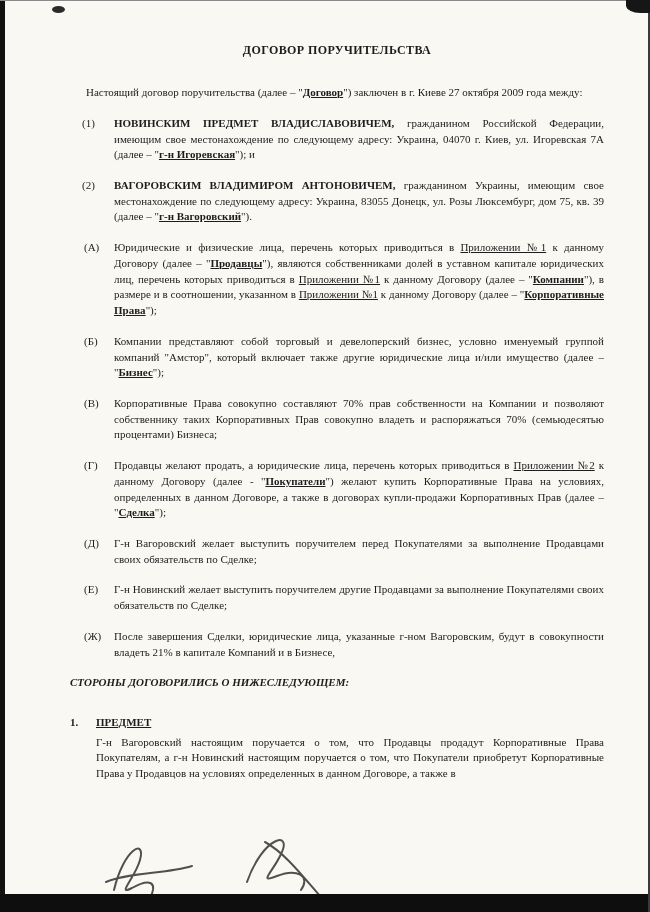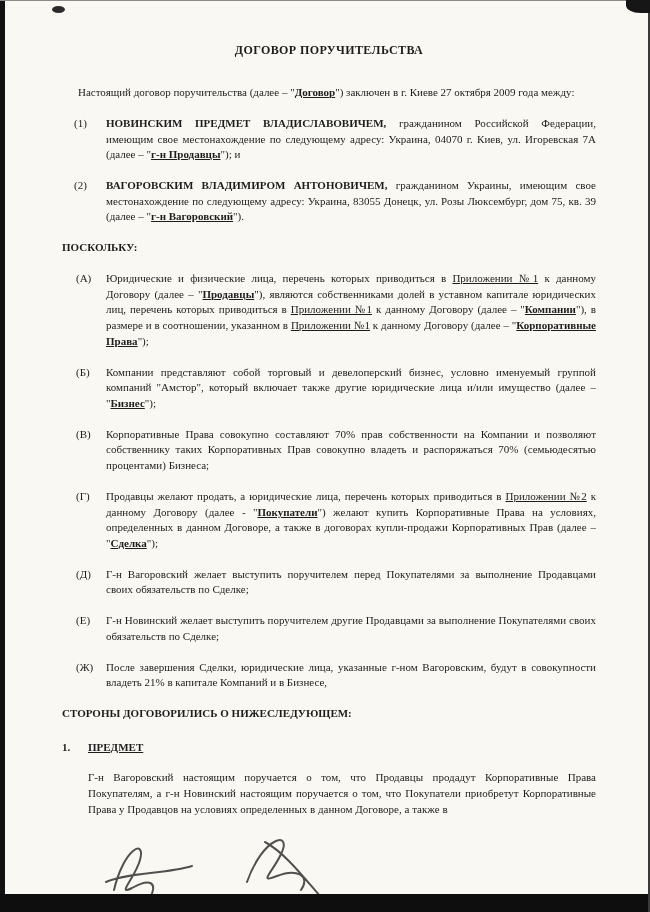--- a/index.html
+++ b/index.html
@@ -6,37 +6,37 @@
   body {
     width: 650px; height: 912px;
     position: relative;
     overflow: hidden;
     background: #f9f8f3;
     font-family: "Liberation Serif", "DejaVu Serif", serif;
     color: #1d1d1d;
   }
   .page { position: absolute; inset: 0; }
   .content {
-    position: absolute; left: 62px; top: 42px; width: 534px;
+    position: absolute; left: 70px; top: 42px; width: 534px;
     font-size: 11px; line-height: 1.43;
   }
   .title {
     font-size: 12px; font-weight: bold; text-align: center;
     letter-spacing: .4px; margin: 0 0 26px 0;
   }
-  p { margin: 15px 0 15px 0; text-align: justify; }
+  p { margin: 4px 0 15px 0; text-align: justify; }
   .intro { text-indent: 16px; }
   .item { display: flex; margin: 0 0 15px 0; }
   .item .text { flex: 1; text-align: justify; }
   .party { margin-left: 12px; }
   .party .num { flex: 0 0 32px; }
   .recital { margin-left: 14px; }
   .recital .num { flex: 0 0 30px; }
   .heading { font-weight: bold; margin: 15px 0 15px 0; }
-  .agreement { margin-bottom: 18px; }
+  .agreement { margin-bottom: 24px; font-style: italic; }
   .section-head { display: flex; font-weight: bold; margin: 0 0 4px 0; }
   .section-head .num { flex: 0 0 26px; }
   .section-head .title-u { text-decoration: underline; }
   .section-body { margin-left: 26px; }
   .b { font-weight: bold; }
   .u { text-decoration: underline; }
 
   
   .edge-left  { position: absolute; left: 0; top: 0; width: 5px; height: 912px; background: #121212; z-index: 5; }
   .edge-bottom{ position: absolute; left: 0; top: 894px; width: 650px; height: 18px; background: #0e0e0e; z-index: 5; }
@@ -55,30 +55,29 @@
 <div class="page">
 
   <div class="content">
 
     <h1 class="title">ДОГОВОР ПОРУЧИТЕЛЬСТВА</h1>
 
     <p class="intro"><span>Настоящий договор поручительства (далее – "</span><span class="b u">Договор</span><span>") заключен в г. Киеве 27 октября 2009 года между:</span></p>
 
     <div class="item party">
       <span class="num">(1)</span>
-      <span class="text"><span class="b">НОВИНСКИМ ПРЕДМЕТ ВЛАДИСЛАВОВИЧЕМ,</span><span> гражданином Российской Федерации, имеющим свое местонахождение по следующему адресу: Украина, 04070 г. Киев, ул. Игоревская 7А (далее – "</span><span class="b u">г-н Продавцы</span><span>"); и</span></span>
+      <span class="text"><span class="b">НОВИНСКИМ ПРЕДМЕТ ВЛАДИСЛАВОВИЧЕМ,</span><span> гражданином Российской Федерации, имеющим свое местонахождение по следующему адресу: Украина, 04070 г. Киев, ул. Игоревская 7А (далее – "</span><span class="b u">г-н Игоревская</span><span>"); и</span></span>
     </div>
 
     <div class="item party">
       <span class="num">(2)</span>
       <span class="text"><span class="b">ВАГОРОВСКИМ ВЛАДИМИРОМ АНТОНОВИЧЕМ,</span><span> гражданином Украины, имеющим свое местонахождение по следующему адресу: Украина, 83055 Донецк, ул. Розы Люксембург, дом 75, кв. 39 (далее – "</span><span class="b u">г-н Вагоровский</span><span>").</span></span>
     </div>
 
 
-    <p class="heading">ПОСКОЛЬКУ:</p>
 
     <div class="item recital">
       <span class="num">(А)</span>
       <span class="text"><span>Юридические и физические лица, перечень которых приводиться в </span><span class="u">Приложении №1</span><span> к данному Договору (далее – "</span><span class="b u">Продавцы</span><span>"), являются собственниками долей в уставном капитале юридических лиц, перечень которых приводиться в </span><span class="u">Приложении №1</span><span> к данному Договору (далее – "</span><span class="b u">Компании</span><span>"), в размере и в соотношении, указанном в </span><span class="u">Приложении №1</span><span> к данному Договору (далее – "</span><span class="b u">Корпоративные Права</span><span>");</span></span>
     </div>
 
     <div class="item recital">
       <span class="num">(Б)</span>
       <span class="text"><span>Компании представляют собой торговый и девелоперский бизнес, условно именуемый группой компаний "Амстор", который включает также другие юридические лица и/или имущество (далее – "</span><span class="b u">Бизнес</span><span>");</span></span>
     </div>

